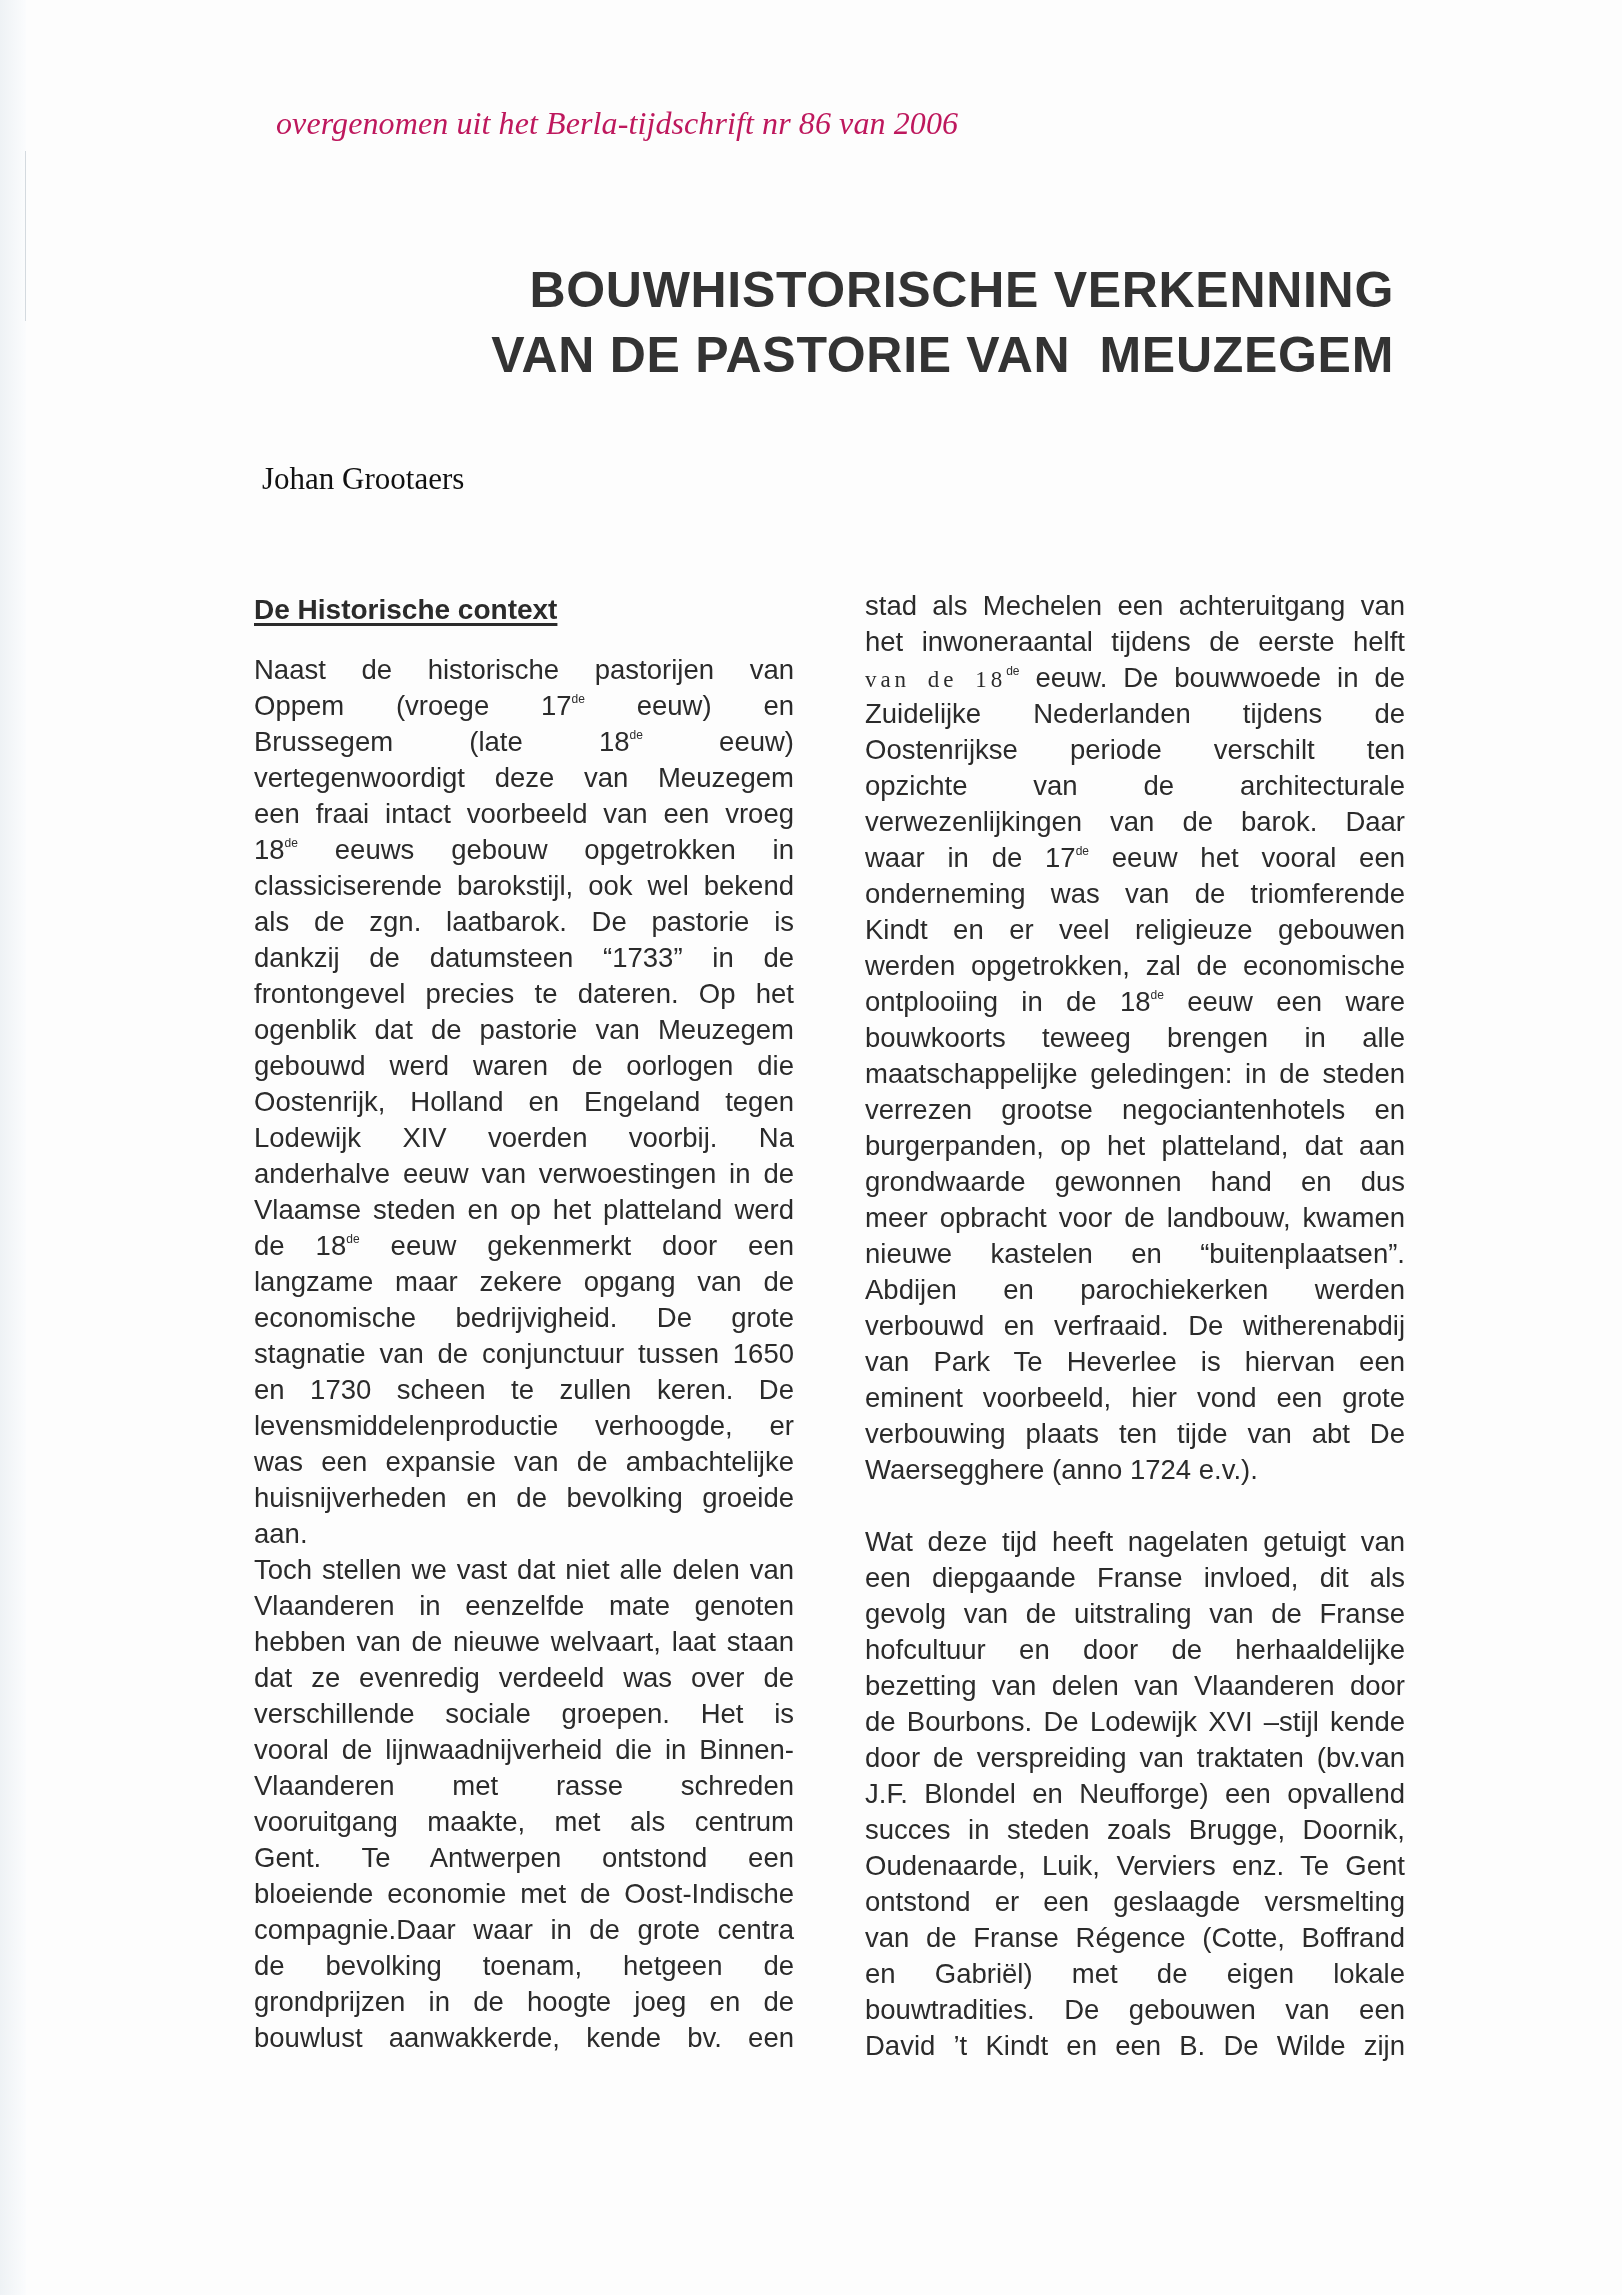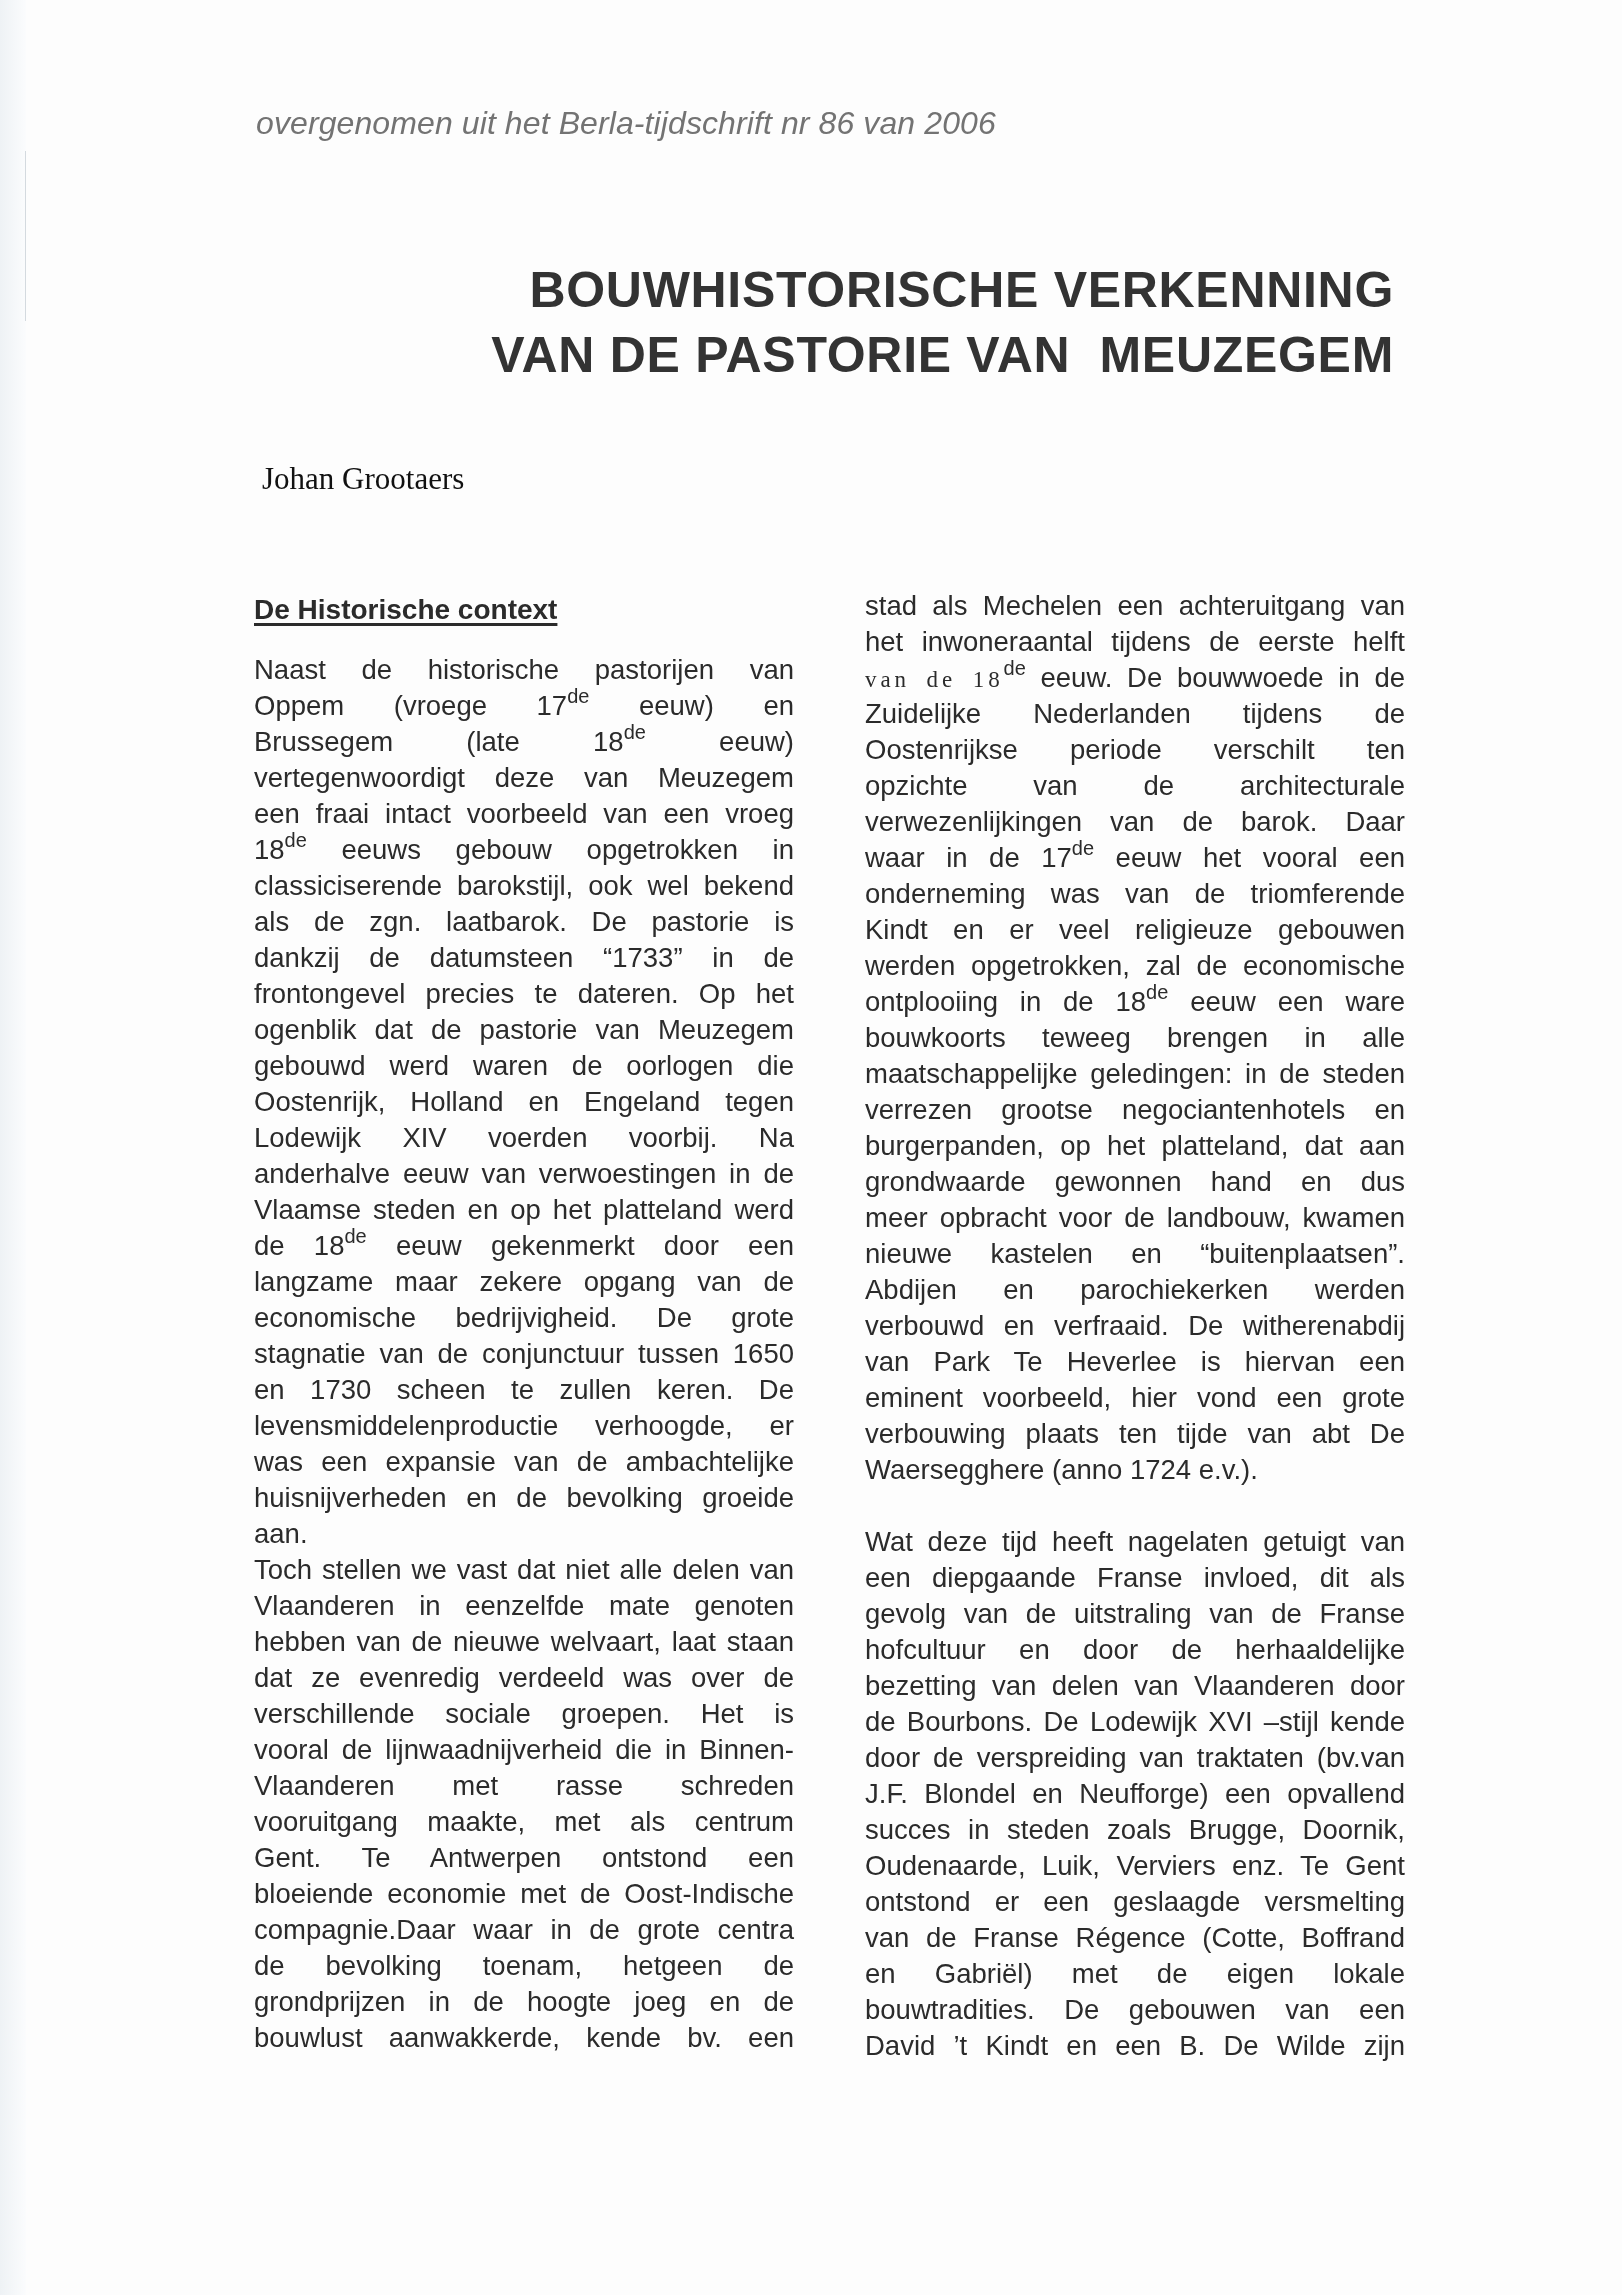--- a/index.html
+++ b/index.html
@@ -11,23 +11,23 @@
   }
   .scan-edge {
     position: absolute; left: 0; top: 0; width: 26px; height: 2295px;
     background: linear-gradient(to right, #eef2f5, #fbfcfd);
   }
   .scan-line {
     position: absolute; left: 25px; top: 151px; width: 1.3px; height: 170px;
     background: #d4dadf;
   }
   .source-line {
-    position: absolute; left: 256px; top: 105px;
-    font-family: Liberation Sans, sans-serif; font-style: italic;
-    font-size: 32px; color: #737373; letter-spacing: 0.1px;
+    position: absolute; left: 276px; top: 105px;
+    font-family: Liberation Serif, serif; font-style: italic;
+    font-size: 32px; color: #be185d; letter-spacing: 0.1px;
   }
   .title {
     position: absolute; left: 393px; top: 258px; width: 1001px;
     font-family: Liberation Sans, sans-serif; font-weight: bold;
     font-size: 50px; line-height: 65px; color: #333;
     text-align: right; letter-spacing: 0.7px;
   }
   .title div { white-space: pre; }
   .author {
     position: absolute; left: 262px; top: 461px;
@@ -41,21 +41,21 @@
   .col-left { left: 254px; }
   .col-right { left: 865px; top: 588px; }
   .column .line { display: block; white-space: nowrap; text-align: justify; text-align-last: justify; height: 36px; }
   .column .line.last { text-align-last: left; }
   .section-heading {
     font-weight: bold; font-size: 28px; text-decoration: underline;
     text-decoration-thickness: 2.6px; text-underline-offset: 3.9px;
     text-align-last: left; display: block; height: 36px; margin-bottom: 24px;
   }
   .gap { display: block; height: 36px; }
-  sup { font-size: 20px; line-height: 0; vertical-align: 11.8px; margin-top: 30px; }
+  sup { font-size: 12px; line-height: 0; vertical-align: 11.8px; margin-top: 30px; }
   .small-serif { font-family: "Liberation Serif", serif; font-size: 23px; letter-spacing: 3.9px; }
 </style>
 </head>
 <body>
 
 <div class="scan-edge"></div>
 <div class="scan-line"></div>
 
 <div class="source-line">overgenomen uit het Berla-tijdschrift nr 86 van 2006</div>
 

